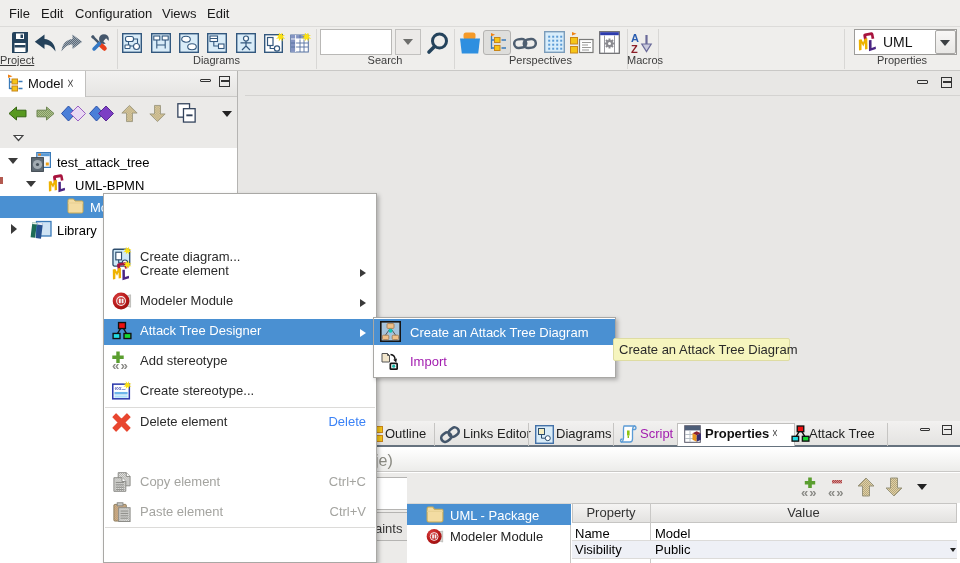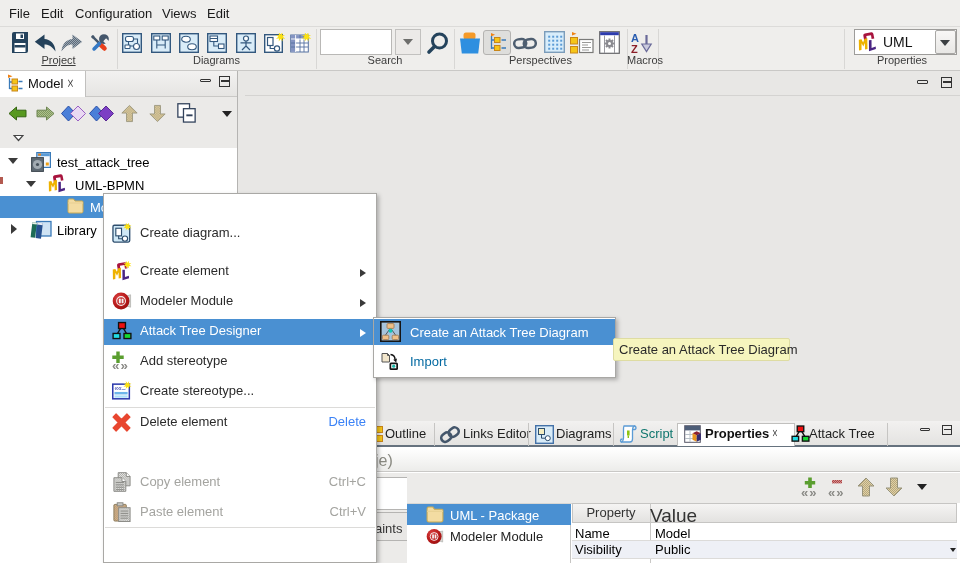--- a/index.html
+++ b/index.html
@@ -25,21 +25,21 @@
 
 <div class="abs" style="left:0;top:27px;width:960px;height:44px;background:#efeeec;border-bottom:1px solid #c9c8c6;">
 
   <div class="abs" style="left:117px;top:2px;width:1px;height:40px;background:#d8d7d5;"></div>
   <div class="abs" style="left:316px;top:2px;width:1px;height:40px;background:#d8d7d5;"></div>
   <div class="abs" style="left:454px;top:2px;width:1px;height:40px;background:#d8d7d5;"></div>
   <div class="abs" style="left:627px;top:2px;width:1px;height:40px;background:#d8d7d5;"></div>
   <div class="abs" style="left:658px;top:2px;width:1px;height:40px;background:#d8d7d5;"></div>
   <div class="abs" style="left:844px;top:2px;width:1px;height:40px;background:#d8d7d5;"></div>
 
-  <div class="abs lbl" style="left:0;top:27px;width:117px;text-align:center;text-decoration:underline;">Project</div>
+  <div class="abs lbl" style="left:0;top:27px;width:117px;text-align:left;text-decoration:underline;">Project</div>
   <div class="abs lbl" style="left:117px;top:27px;width:199px;text-align:center;">Diagrams</div>
   <div class="abs lbl" style="left:316px;top:27px;width:138px;text-align:center;">Search</div>
   <div class="abs lbl" style="left:454px;top:27px;width:173px;text-align:center;">Perspectives</div>
   <div class="abs lbl" style="left:627px;top:27px;width:31px;text-align:center;">Macros</div>
   <div class="abs lbl" style="left:844px;top:27px;width:116px;text-align:center;">Properties</div>
 
   <svg class="abs" style="left:12px;top:5px;" width="16" height="21" viewBox="0 0 16 21">
         <path d="M0 2 Q0 0 2 0 H16 V19 Q16 21 14 21 H0 Z" fill="#25435d"></path>
         <rect x="4" y="1.5" width="8" height="5.5" fill="#fff"></rect>
         <rect x="8.5" y="2.5" width="2.5" height="3.5" fill="#25435d"></rect>
@@ -360,21 +360,21 @@
         <circle cx="12.8" cy="13.2" r="2.5" fill="#fff" stroke="#2e4e6e"></circle>
       </svg>
   <div class="abs" style="left:311px;top:5px;font-size:13px;color:#222;">Diagrams</div>
   <div class="abs" style="left:368px;top:2px;width:1px;height:23px;background:#c6c5c3;"></div>
   <svg class="abs" style="left:374px;top:3px;" width="19" height="21" viewBox="0 0 19 21">
         <path d="M5 2 H15 Q13.5 3.5 13.5 6 V15 Q13.5 18 11 18 H3 Q4.5 16.5 4.5 14 V5 Q4.5 3 5 2Z" fill="#fff" stroke="#5b9bd5" stroke-width="1.3"></path>
         <path d="M15 2 Q17 2 17 4 Q17 5.5 15 5.5 H13.5 M3 18 Q1.5 18 1.5 16.5 Q1.5 15 3.5 15" stroke="#5b9bd5" fill="none" stroke-width="1.3"></path>
         <rect x="8" y="6.5" width="2.6" height="5" fill="#8fc412"></rect>
         <path d="M9.3 11.5 v2.5" stroke="#8fc412" stroke-width="1.4"></path>
       </svg>
-  <div class="abs" style="left:395px;top:5px;font-size:13px;color:#0f766e;">Script</div>
+  <div class="abs" style="left:395px;top:5px;font-size:13px;color:#a21caf;">Script</div>
   <svg class="abs" style="left:439px;top:4px;" width="19" height="19" viewBox="0 0 19 19">
         <rect x="0.7" y="0.7" width="15.6" height="16.6" fill="#fff" stroke="#556"></rect>
         <rect x="1" y="1" width="15" height="4.4" fill="#4e5e78"></rect>
         <path d="M6 5.5 V17 M1 9.5 H16 M1 13.5 H16" stroke="#b8c0c8" fill="none"></path>
         <path d="M8.5 8.2 l4.2 -2 4.2 2 -4.2 2Z" fill="#8c2030"></path>
         <path d="M8.5 8.2 l4.2 2 v6.5 l-4.2 -2Z" fill="#e8941e"></path>
         <path d="M16.9 8.2 l-4.2 2 v6.5 l4.2 -2Z" fill="#342a6e"></path>
       </svg>
   <div class="abs" style="left:460px;top:5px;font-size:13px;color:#111;font-weight:bold;">Properties</div>
   <div class="abs" style="left:527px;top:6px;font-size:11px;color:#333;">☓</div>
@@ -452,34 +452,34 @@
         <circle cx="9.5" cy="10" r="4.6" fill="none" stroke="#f4f4f4" stroke-width="1.1"></circle>
         <rect x="7.2" y="7.6" width="2" height="4.8" fill="#f4f4f4"></rect>
         <rect x="10.1" y="7.6" width="2" height="4.8" fill="#f4f4f4"></rect>
       </svg>
   <div class="abs" style="left:205px;top:108px;font-size:13px;color:#222;">Modeler Module</div>
 
   <div class="abs" style="left:327px;top:82px;width:388px;height:60px;background:#fff;"></div>
   <div class="abs" style="left:327px;top:82px;width:385px;height:20px;background:linear-gradient(#f5f4f3,#e3e2e0);border:1px solid #c6c5c3;"></div>
   <div class="abs" style="left:327px;top:84px;width:78px;text-align:center;font-size:13px;color:#333;">Property</div>
   <div class="abs" style="left:405px;top:82px;width:1px;height:60px;background:#c9c8c6;"></div>
-  <div class="abs" style="left:405px;top:84px;width:307px;text-align:left;font-size:19px;color:#333;">Value</div>
+  <div class="abs" style="left:405px;top:84px;width:307px;text-align:center;font-size:13px;color:#333;">Value</div>
   <div class="abs" style="left:330px;top:105px;font-size:13px;color:#000;">Name</div>
   <div class="abs" style="left:410px;top:105px;font-size:13px;color:#000;">Model</div>
   <div class="abs" style="left:327px;top:119px;width:385px;height:1px;background:#dcdbd9;"></div>
   <div class="abs" style="left:327px;top:120px;width:385px;height:17px;background:#eef0f6;"></div>
   <div class="abs" style="left:330px;top:121px;font-size:13px;color:#000;">Visibility</div>
   <div class="abs" style="left:410px;top:121px;font-size:13px;color:#000;">Public</div>
   <div class="abs" style="left:705px;top:127px;width:0;height:0;border-left:3.5px solid transparent;border-right:3.5px solid transparent;border-top:4.5px solid #222;"></div>
   <div class="abs" style="left:327px;top:137px;width:385px;height:1px;background:#dcdbd9;"></div>
 </div>
 
 <div class="abs" id="ctxmenu" style="left:103px;top:193px;width:274px;height:370px;background:#fff;border:1px solid #a9a8a5;box-shadow:2px 2px 4px rgba(0,0,0,0.25);">
   <div class="abs" style="left:0;top:125px;width:272px;height:26px;background:#4a90d2;"></div>
-  <div class="abs mi" style="top:28px;">
+  <div class="abs mi" style="top:52px;">
         <svg class="mico" width="21" height="21" viewBox="0 0 21 21">
           <rect x="1" y="2.4" width="17.6" height="17.6" rx="1.5" fill="#cfe8f6" stroke="#2e4e6e" stroke-width="1.4"></rect>
           <rect x="4" y="5.5" width="6" height="8" fill="#fff" stroke="#2e4e6e" stroke-width="1.2"></rect>
           <path d="M7 13.5 V16.5 H11" stroke="#2e4e6e" stroke-width="1.2" fill="none"></path>
           <circle cx="13.6" cy="16.4" r="2.8" fill="#fff" stroke="#2e4e6e" stroke-width="1.2"></circle>
           <polygon points="20.4,2.0 18.2,3.8 20.4,5.6 17.6,5.2 18.0,8.0 16.2,5.8 14.4,8.0 14.8,5.2 12.0,5.6 14.2,3.8 12.0,2.0 14.8,2.4 14.4,-0.4 16.2,1.8 18.0,-0.4 17.6,2.4" fill="#fce113"></polygon>
         </svg>
         <span class="mtxt">Create diagram...</span>
       </div>
   <div class="abs mi" style="top:66px;">
@@ -602,20 +602,20 @@
   <div class="abs" style="left:36px;top:7px;font-size:13px;color:#fff;white-space:nowrap;">Create an Attack Tree Diagram</div>
   <svg class="abs" style="left:6px;top:33px;" width="21" height="20" viewBox="0 0 21 20">
         <path d="M2 2.5 h5.5 l2 2 v6.5 H2 Z" fill="#f2e6cc" stroke="#555"></path>
         <path d="M7.5 2.5 v2 h2" fill="none" stroke="#555"></path>
         <path d="M10.5 3.5 q4.5 0.5 4.5 5" stroke="#151515" fill="none" stroke-width="1.5"></path>
         <path d="M17 7.5 l-3.8 1.2 3 2.8 Z" fill="#151515"></path>
         <rect x="9.5" y="11.5" width="8.5" height="7.5" rx="1.5" fill="#151515"></rect>
         <rect x="11.2" y="13.2" width="5.1" height="4.1" fill="#f8f8f8"></rect>
         <circle cx="13.7" cy="15.2" r="1.6" fill="#18b8a8"></circle>
       </svg>
-  <div class="abs" style="left:36px;top:36px;font-size:13px;color:#0369a1;white-space:nowrap;">Import</div>
+  <div class="abs" style="left:36px;top:36px;font-size:13px;color:#a21caf;white-space:nowrap;">Import</div>
 </div>
 
 <div class="abs" style="left:613px;top:338px;width:177px;height:23px;background:#f6f5be;border:1px solid #dedca2;border-radius:2px;">
   <div class="abs" style="left:5px;top:3px;font-size:13px;color:#2a2a2a;white-space:nowrap;">Create an Attack Tree Diagram</div>
 </div>
 
 </div>
 
 </body></html>

